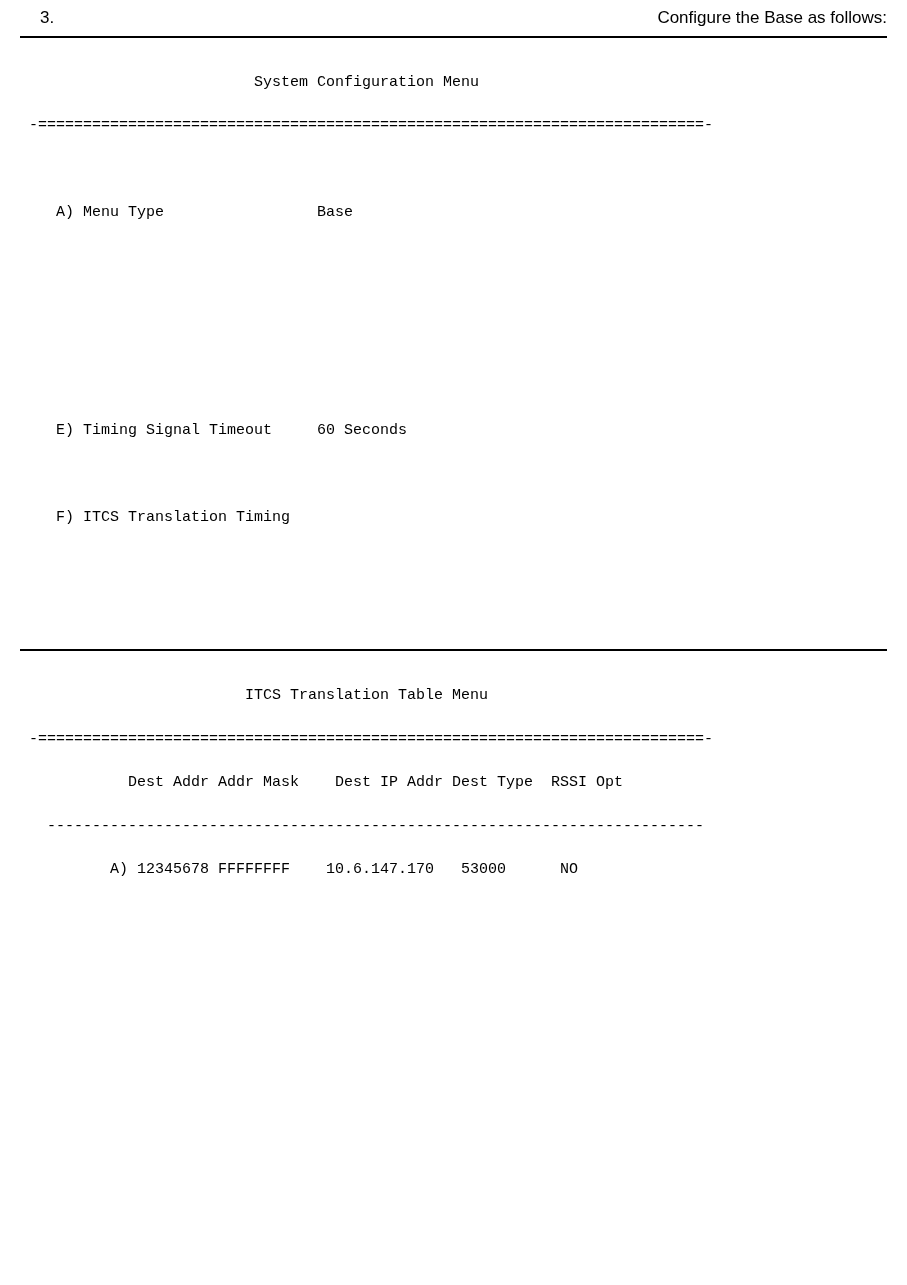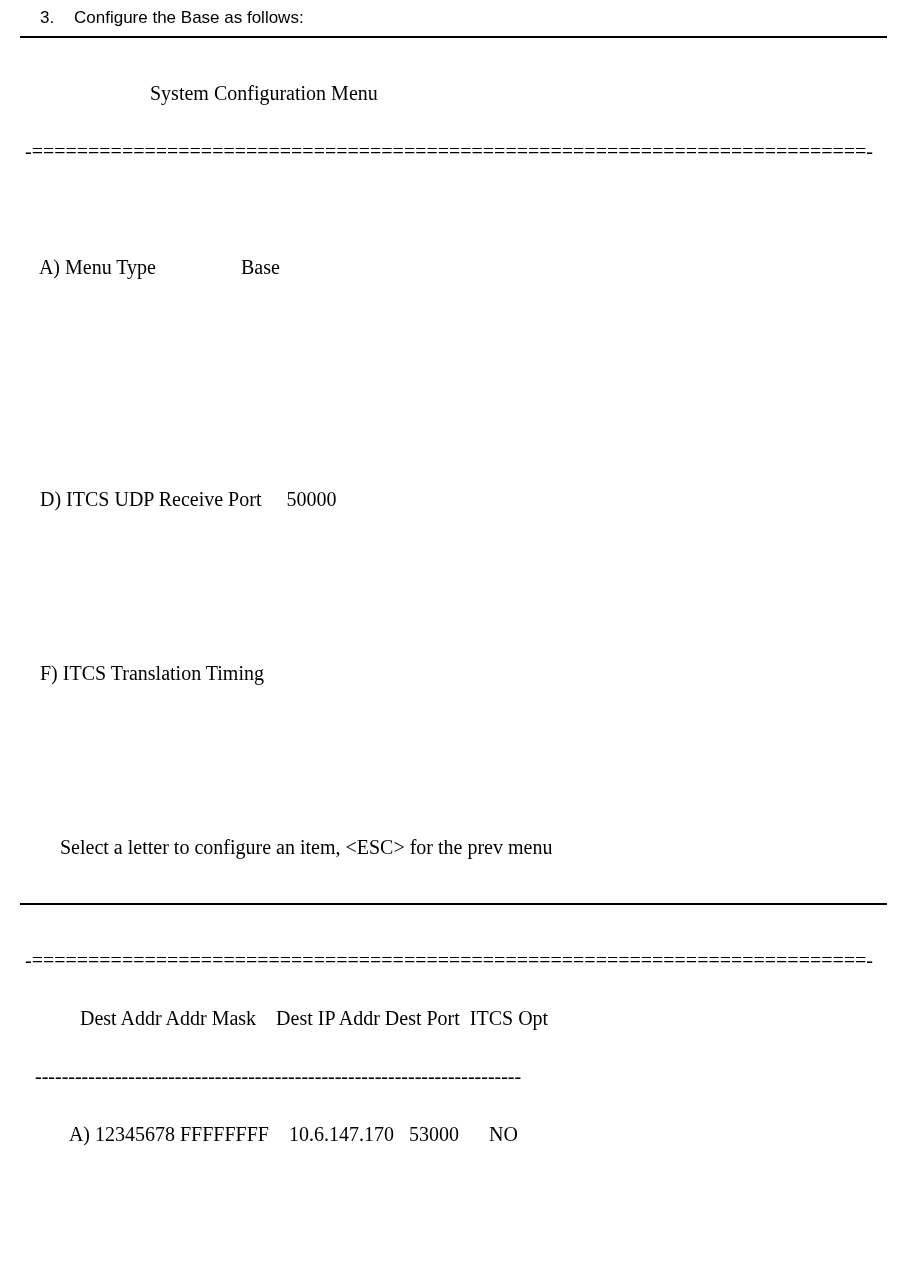--- a/index.html
+++ b/index.html
@@ -15,24 +15,25 @@
   .step {
     display: flex;
     margin: 8px 0 8px 20px;
   }
   .step-num {
     min-width: 28px;
     padding-right: 6px;
   }
   .step-text {
     flex: 1;
+    text-align: right;
   }
   .terminal {
-    font-family: Liberation Serif, serif;
-    font-size: 20px;
+    font-family: Liberation Mono, monospace;
+    font-size: 15px;
     white-space: pre;
     line-height: 1.45;
     padding: 4px 0;
   }
   hr.thick {
     border: none;
     border-top: 2px solid #000;
     margin: 8px 0;
   }
 </style>
@@ -47,34 +48,34 @@
 <hr class="thick">
 
 <div class="terminal">
 <div>                          System Configuration Menu</div>
 <div> -==========================================================================-</div>
 <div> </div>
 <div>    A) Menu Type                 Base</div>
 <div> </div>
 <div> </div>
 <div> </div>
-<div>    D) ITCS UDP Receive Port     50000</div>
 <div> </div>
+<div>    E) Timing Signal Timeout     60 Seconds</div>
 <div> </div>
 <div>    F) ITCS Translation Timing</div>
 <div> </div>
 <div> </div>
-<div>        Select a letter to configure an item, &lt;ESC&gt; for the prev menu</div>
 </div>
 
 <hr class="thick">
 
 <div class="terminal">
+<div>                         ITCS Translation Table Menu</div>
 <div> -==========================================================================-</div>
-<div>            Dest Addr Addr Mask    Dest IP Addr Dest Port  ITCS Opt</div>
+<div>            Dest Addr Addr Mask    Dest IP Addr Dest Type  RSSI Opt</div>
 <div>   -------------------------------------------------------------------------</div>
 <div>          A) 12345678 FFFFFFFF    10.6.147.170   53000      NO</div>
 <div> </div>
 <div> </div>
 <div> </div>
 
 
 
 
 

